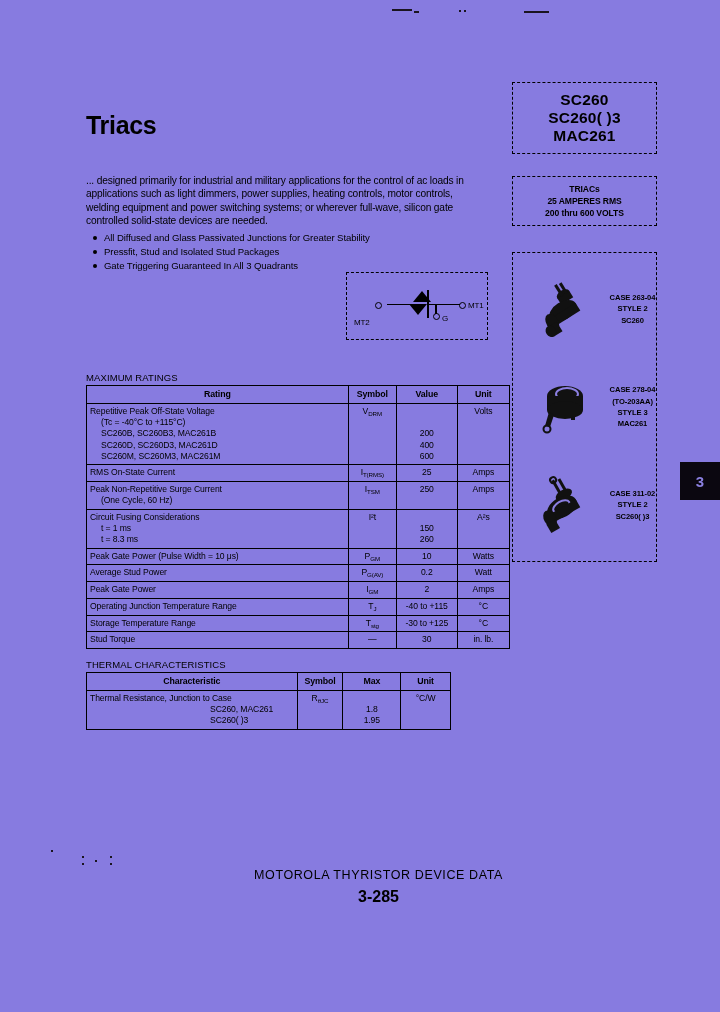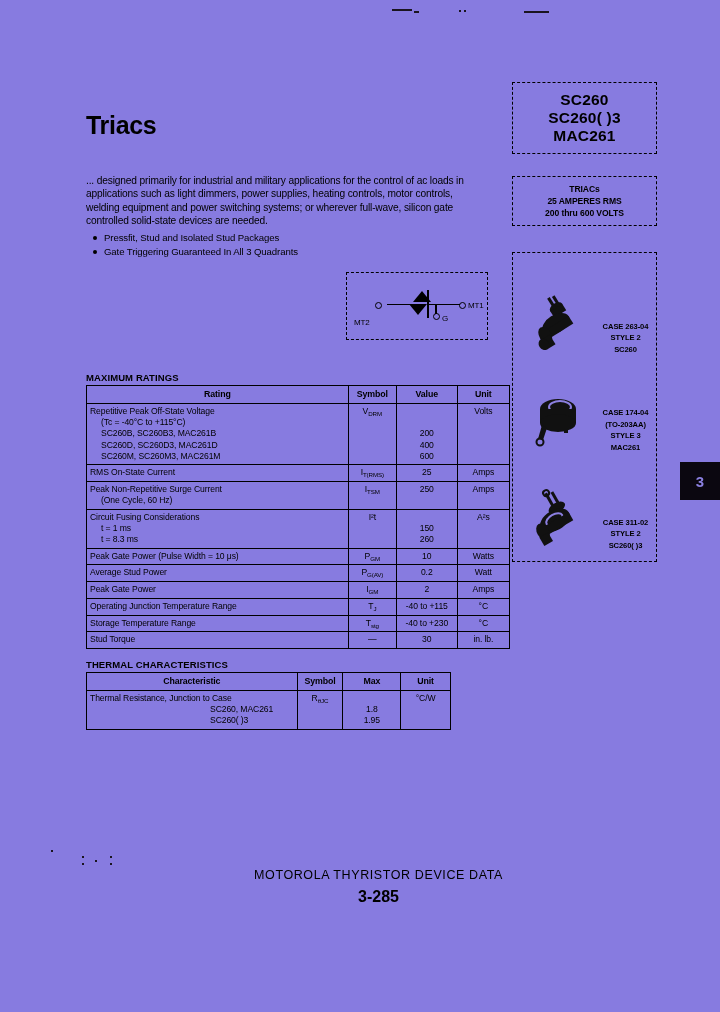--- a/index.html
+++ b/index.html
@@ -91,21 +91,21 @@
     border-right: 9px solid transparent;
   }
   .tri-up { border-bottom: 11px solid #000; }
   .tri-dn { border-top: 11px solid #000; }
   .bar-v { position: absolute; width: 1.6px; background: #000; }
 
   
   .sec-head {
     position: absolute;
     font-size: 9.5px;
-    font-weight: bold;
+    font-weight: normal;
     letter-spacing: 0.1px;
   }
   table.rt {
     position: absolute;
     border-collapse: collapse;
     font-size: 8.6px;
     letter-spacing: -0.1px;
   }
   table.rt td, table.rt th {
     border: 1px solid #000;
@@ -147,22 +147,22 @@
     align-items: center; justify-content: center;
   }
   #spec-box div {
     font-size: 8.6px; font-weight: bold; line-height: 1.42;
     letter-spacing: -0.1px;
   }
   #case-box {
     left: 512px; top: 252px; width: 145px; height: 310px;
   }
   .case-row {
-    position: absolute; left: 5px; width: 100%;
-    display: flex; align-items: flex-end;
+    position: absolute; left: 12px; width: 100%;
+    display: flex; align-items: center;
   }
   .case-art { width: 66px; height: 66px; position: relative; margin-left: 6px; }
   .case-txt { font-size: 7.6px; font-weight: bold; text-align: center;
               line-height: 1.5; letter-spacing: -0.1px; flex: 1; }
 
   
   .tab {
     position: absolute;
     right: 0; top: 462px;
     width: 40px; height: 38px;
@@ -202,20 +202,21 @@
   <div class="speck" style="left:110px;top:856px;width:2px;height:2px;"></div>
   <div class="speck" style="left:110px;top:863px;width:2px;height:2px;"></div>
 
   <div class="title-block">
     <h1 class="main-title">Triacs</h1>
   </div>
 
   <div class="desc">... designed primarily for industrial and military applications for the control of ac loads in applications such as light dimmers, power supplies, heating controls, motor controls, welding equipment and power switching systems; or wherever full-wave, silicon gate controlled solid-state devices are needed.</div>
 
   <div class="bullets">
+    <div class="bl">All Diffused and Glass Passivated Junctions for Greater Stability</div>
     <div class="bl">Pressfit, Stud and Isolated Stud Packages</div>
     <div class="bl">Gate Triggering Guaranteed In All 3 Quadrants</div>
   </div>
 
   <div class="schem">
     <span class="lbl" style="left:7px;top:45px;text-align:center;">MT2</span>
     <span class="term" style="left:28px;top:29px;"></span>
     <div class="lead" style="left:40px;top:31px;width:30px;"></div>
     <div class="tri-up" style="left:66px;top:18px;"></div>
     <div class="tri-dn" style="left:62px;top:31px;"></div>
@@ -337,21 +338,21 @@
         </td>
         <td class="c">-40 to +115</td>
         <td class="c">°C</td>
       </tr>
 
       <tr>
         <td class="rating">Storage Temperature Range</td>
         <td class="c">
           <span>T</span><sub>stg</sub>
         </td>
-        <td class="c">-40 to +230</td>
+        <td class="c">-30 to +125</td>
         <td class="c">°C</td>
       </tr>
 
       <tr>
         <td class="rating">Stud Torque</td>
         <td class="c">—</td>
         <td class="c">30</td>
         <td class="c">in. lb.</td>
       </tr>
     </tbody>
@@ -437,21 +438,21 @@
           <ellipse cx="34" cy="22" rx="18" ry="10" fill="#111"></ellipse>
           <ellipse cx="36" cy="20" rx="11" ry="6" fill="none" stroke="#8b7fe0" stroke-width="2"></ellipse>
           <rect x="16" y="22" width="36" height="14" fill="#111"></rect>
           <ellipse cx="34" cy="36" rx="18" ry="9" fill="#111"></ellipse>
           <path d="M18 38 L14 52 L19 53 L23 41 Z" fill="#111"></path>
           <circle cx="16" cy="55" r="3.5" fill="none" stroke="#111" stroke-width="2"></circle>
           <rect x="40" y="36" width="4" height="10" fill="#111"></rect>
         </svg>
       </div>
       <div class="case-txt">
-        <div>CASE 174-04</div>
+        <div>CASE 278-04</div>
         <div>(TO-203AA)</div>
         <div>STYLE 3</div>
         <div>MAC261</div>
       </div>
     </div>
 
     <div class="case-row" style="top:206px;height:92px;">
       <div class="case-art">
         <svg viewBox="0 0 66 66" width="66" height="66" aria-hidden="true">
           <g transform="rotate(-30 33 33)">

